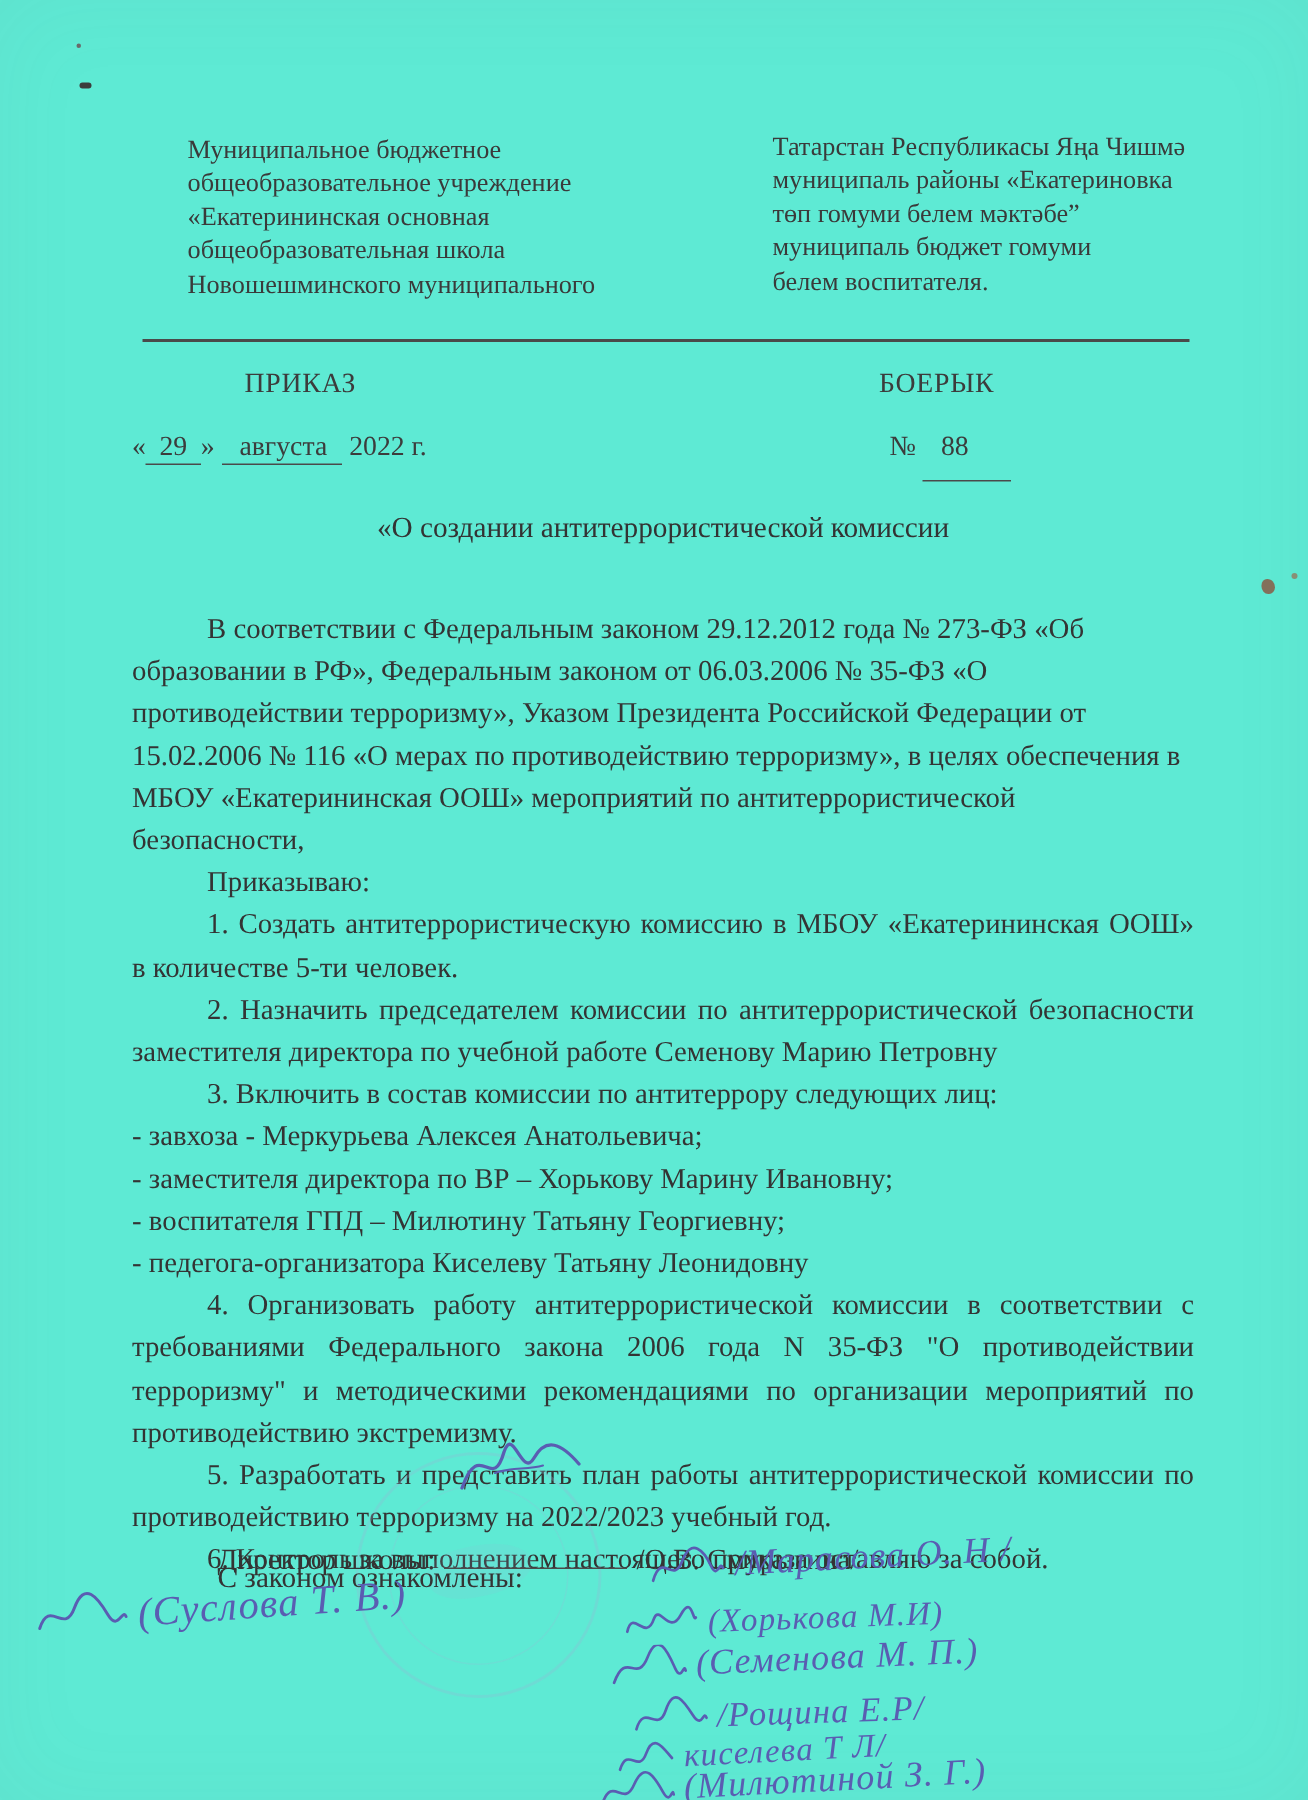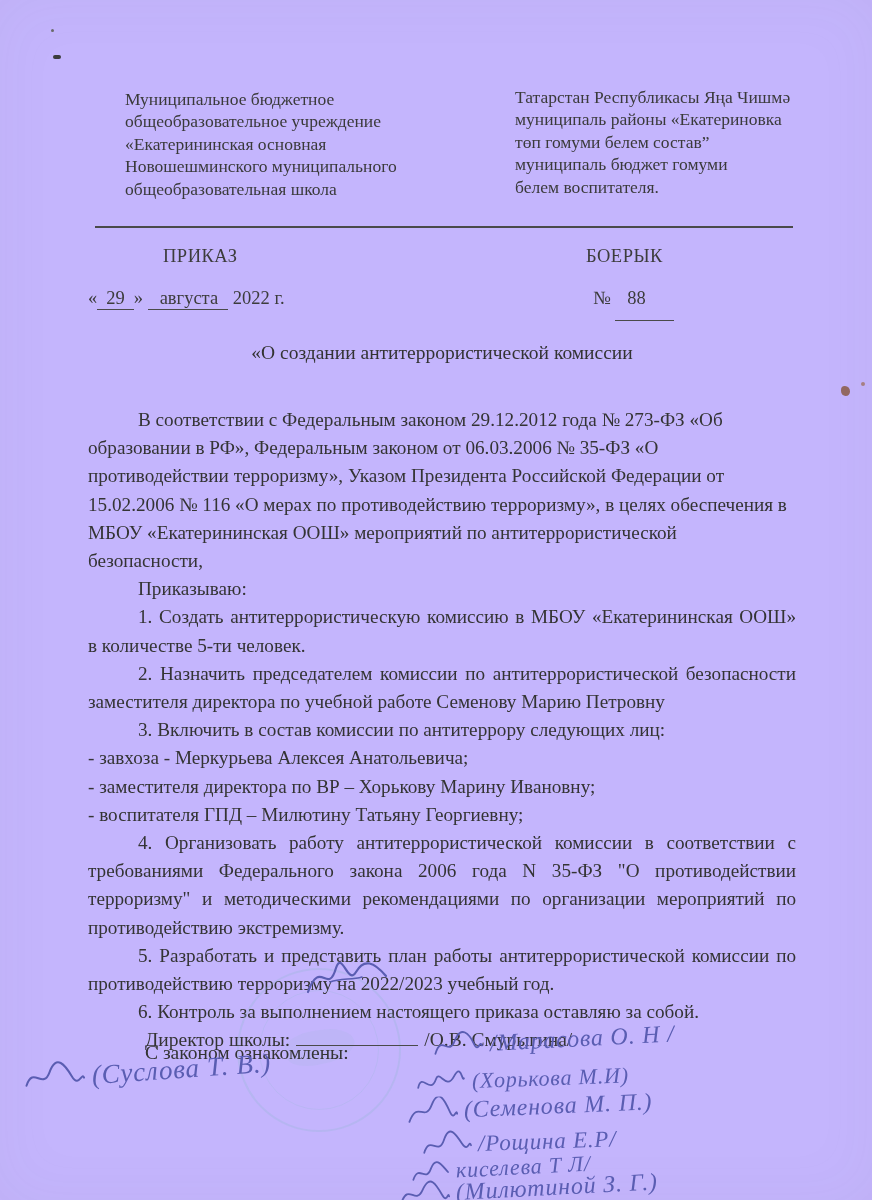--- a/index.html
+++ b/index.html
@@ -1,18 +1,18 @@
 <!DOCTYPE html>
 <html><head>
 <meta charset="utf-8">
 <style>
   html,body { margin:0; padding:0; background:#e8e8e6; }
   .page {
     position:relative; width:872px; height:1200px; margin:0 auto;
-    background:#c4b5fd; overflow:hidden;
+    background:#5eead4; overflow:hidden;
     font-family:"Liberation Serif", serif; color:#363636;
     box-shadow: inset 0 0 60px rgba(120,120,115,0.06);
   }
   .hdr { position:absolute; font-size:17.5px; line-height:22.4px; color:#3a3a3a; }
   .hdr-left  { left:125px; top:88px;  width:345px; }
   .hdr-right { left:515px; top:86px;  width:345px; }
   .rule { position:absolute; left:95px; top:226px; width:698px; height:0;
           border-top:2px solid #4a4a4a; }
   .caps { position:absolute; font-size:18.5px; letter-spacing:0.5px; color:#3c3c3c; }
   .caps-ru  { left:163px; top:246px; }
@@ -67,27 +67,27 @@
 </style>
 </head>
 <body>
 
 <div class="page">
 
   <div class="hdr hdr-left">
     <div>Муниципальное бюджетное</div>
     <div>общеобразовательное учреждение</div>
     <div>«Екатерининская основная</div>
+    <div>общеобразовательная школа</div>
     <div>Новошешминского муниципального</div>
-    <div>общеобразовательная школа</div>
   </div>
   <div class="hdr hdr-right">
     <div>Татарстан Республикасы Яңа Чишмә</div>
     <div>муниципаль районы «Екатериновка</div>
-    <div>төп гомуми белем состав”</div>
+    <div>төп гомуми белем мәктәбе”</div>
     <div>муниципаль бюджет гомуми</div>
     <div>белем воспитателя.</div>
   </div>
 
   <div class="rule"></div>
 
   <div class="caps caps-ru">ПРИКАЗ</div>
   <div class="caps caps-tat">БОЕРЫК</div>
 
   <div class="dateline">
@@ -106,20 +106,21 @@
 
   <div class="body-text">
     <p class="ind">В соответствии с Федеральным законом 29.12.2012 года № 273-ФЗ «Об образовании в РФ», Федеральным законом от 06.03.2006 № 35-ФЗ «О противодействии терроризму»,  Указом Президента Российской Федерации от 15.02.2006 № 116 «О мерах по противодействию терроризму», в целях обеспечения в МБОУ «Екатерининская ООШ» мероприятий по антитеррористической безопасности,</p>
     <p class="ind">Приказываю:</p>
     <p class="ind just">1. Создать антитеррористическую  комиссию  в МБОУ «Екатерининская ООШ» в количестве  5-ти человек.</p>
     <p class="ind just">2. Назначить председателем комиссии по антитеррористической безопасности заместителя директора  по учебной работе Семенову Марию Петровну</p>
     <p class="ind">3. Включить в состав комиссии по антитеррору следующих лиц:</p>
     <p class="sub">- завхоза   - Меркурьева Алексея Анатольевича;</p>
     <p class="sub">- заместителя директора по ВР – Хорькову Марину Ивановну;</p>
     <p class="sub">- воспитателя ГПД – Милютину Татьяну Георгиевну;</p>
+    <p class="sub">- педегога-организатора Киселеву Татьяну Леонидовну</p>
     <p class="ind just">4. Организовать работу антитеррористической комиссии в соответствии с требованиями Федерального закона 2006 года N 35-ФЗ "О противодействии терроризму" и методическими рекомендациями по организации мероприятий по противодействию экстремизму.</p>
     <p class="ind just">5. Разработать и представить план работы антитеррористической комиссии по противодействию терроризму на 2022/2023 учебный год.</p>
     <p class="ind">6. Контроль за выполнением настоящего приказа оставляю за собой.</p>
   </div>
 
   <div class="stamp"></div>
 
   <div class="director">
     <span>Директор школы:</span><span class="sig-underline"></span><span>/О.В. Смурыгина/</span>
   </div>

